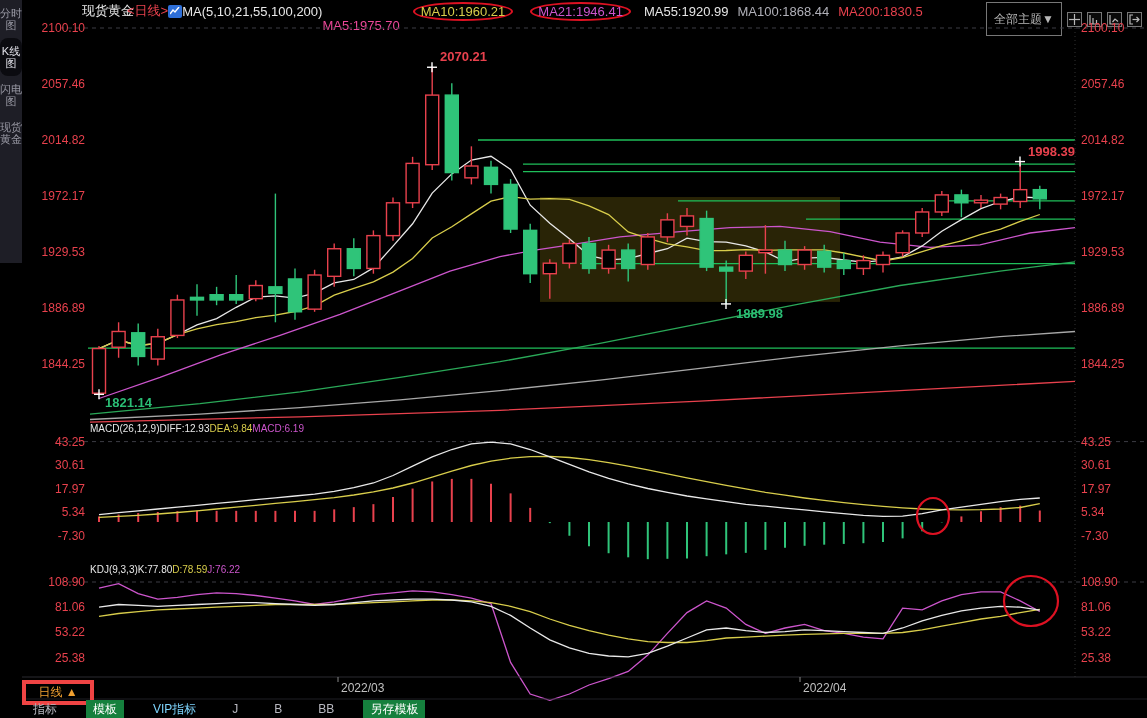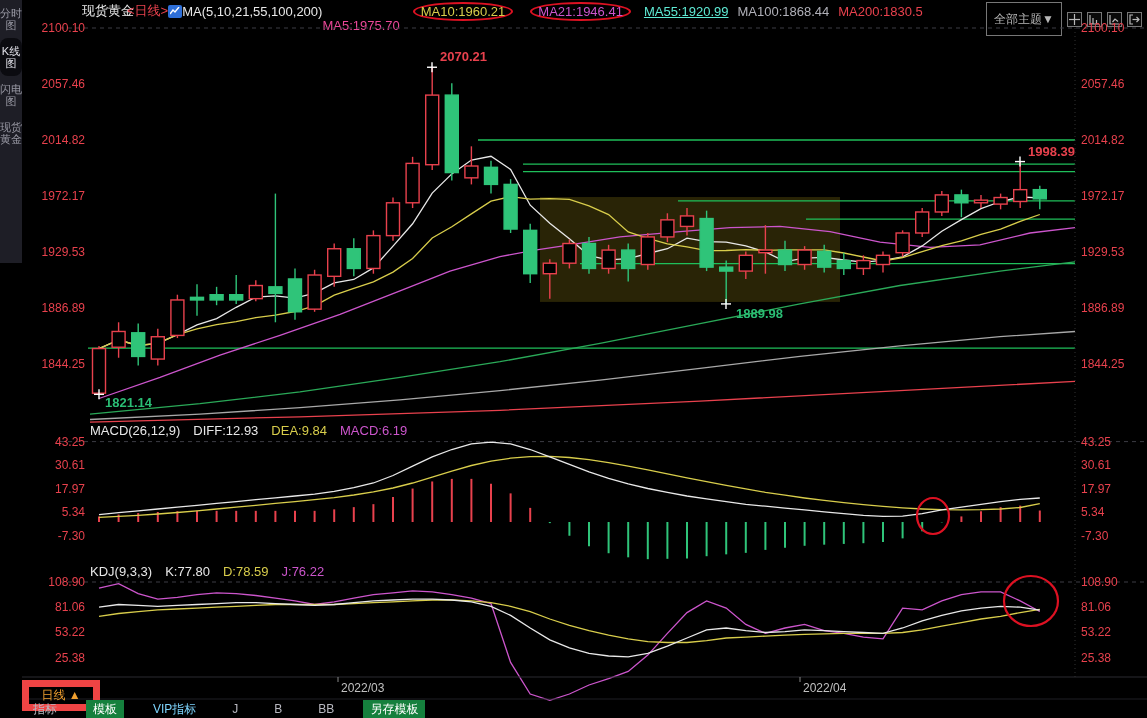--- a/index.html
+++ b/index.html
@@ -21,25 +21,25 @@
   .themes-btn{border:1px solid #777;color:#b8b8b8;font-size:12px;padding:8px 7px;height:16px;
               line-height:16px;cursor:pointer;}
   .mini-icon{width:15px;height:15px;border:1px solid #777;display:flex;align-items:center;
              justify-content:center;box-sizing:border-box;background:#0a0a0a;}
   
   .sidebar{position:absolute;left:0;top:0;width:22px;height:263px;background:#1e1e26;}
   .side-item{width:22px;text-align:center;font-size:11px;line-height:12px;color:#9a9aa5;
              padding:7px 0;word-break:break-all;cursor:pointer;border-radius:8px;}
   .side-item.active{background:#0b0b10;color:#e0e0e8;}
   
-  .ind-header{position:absolute;left:90px;display:flex;gap:13px;font-size:13px;z-index:3;}
+  .ind-header{position:absolute;left:90px;display:flex;font-size:10px;z-index:3;}
   .c-white{color:#e8e8e8;} .c-yellow{color:#d8cd4b;} .c-magenta{color:#cc55cc;}
   
   .period-btn{position:absolute;left:22px;top:680px;width:64px;height:17px;line-height:17px;
-              text-align:center;border:7px solid #ef4444;color:#f0a030;font-size:12px;cursor:pointer;z-index:3;}
+              text-align:center;border:4px solid #ef4444;color:#f0a030;font-size:12px;cursor:pointer;z-index:3;}
   .tabs{position:absolute;left:26px;top:700px;height:18px;display:flex;align-items:center;gap:22px;
         font-size:12px;z-index:3;}
   .tab{padding:1px 7px;color:#b8b8c0;cursor:pointer;}
   .tab.boxed{background:#15803d;color:#fff;}
   .tab.vip{color:#7dd3fc;}
 </style>
 </head>
 <body>
 
 <div class="app">
@@ -277,21 +277,21 @@
     <span class="legend-icon">
       <svg width="10" height="9" viewBox="0 0 10 9">
           <polyline points="0,7 3,3 5,5 9,0" fill="none" stroke="#fff" stroke-width="1.4"></polyline>
         </svg>
     </span>
     <span class="ma-label">MA(5,10,21,55,100,200)</span>
     <span id="ma-items">
         <span class="ma-item" style="color: #ec4899; margin-top: 29px;">MA5:1975.70</span>
         <span class="ma-item circled" style="color: rgb(216, 205, 75);">MA10:1960.21</span>
         <span class="ma-item circled" style="color: rgb(204, 85, 204);">MA21:1946.41</span>
-        <span class="ma-item" style="color: #5eead4; text-decoration: underline;">MA55:1920.99</span>
+        <span class="ma-item" style="color: #e5e5e5;">MA55:1920.99</span>
         <span class="ma-item" style="color: rgb(176, 176, 184);">MA100:1868.44</span>
         <span class="ma-item" style="color: rgb(232, 65, 77);">MA200:1830.5</span>
       </span>
   </div>
   <div class="topbar-right">
     <span class="themes-btn">全部主题▼</span>
     <span class="mini-icon">
       <svg width="11" height="11" viewBox="0 0 11 11" stroke="#b8b8b8" stroke-width="1.2">
           <line x1="5.5" y1="0" x2="5.5" y2="11"></line>
           <line x1="0" y1="5.5" x2="11" y2="5.5"></line>

